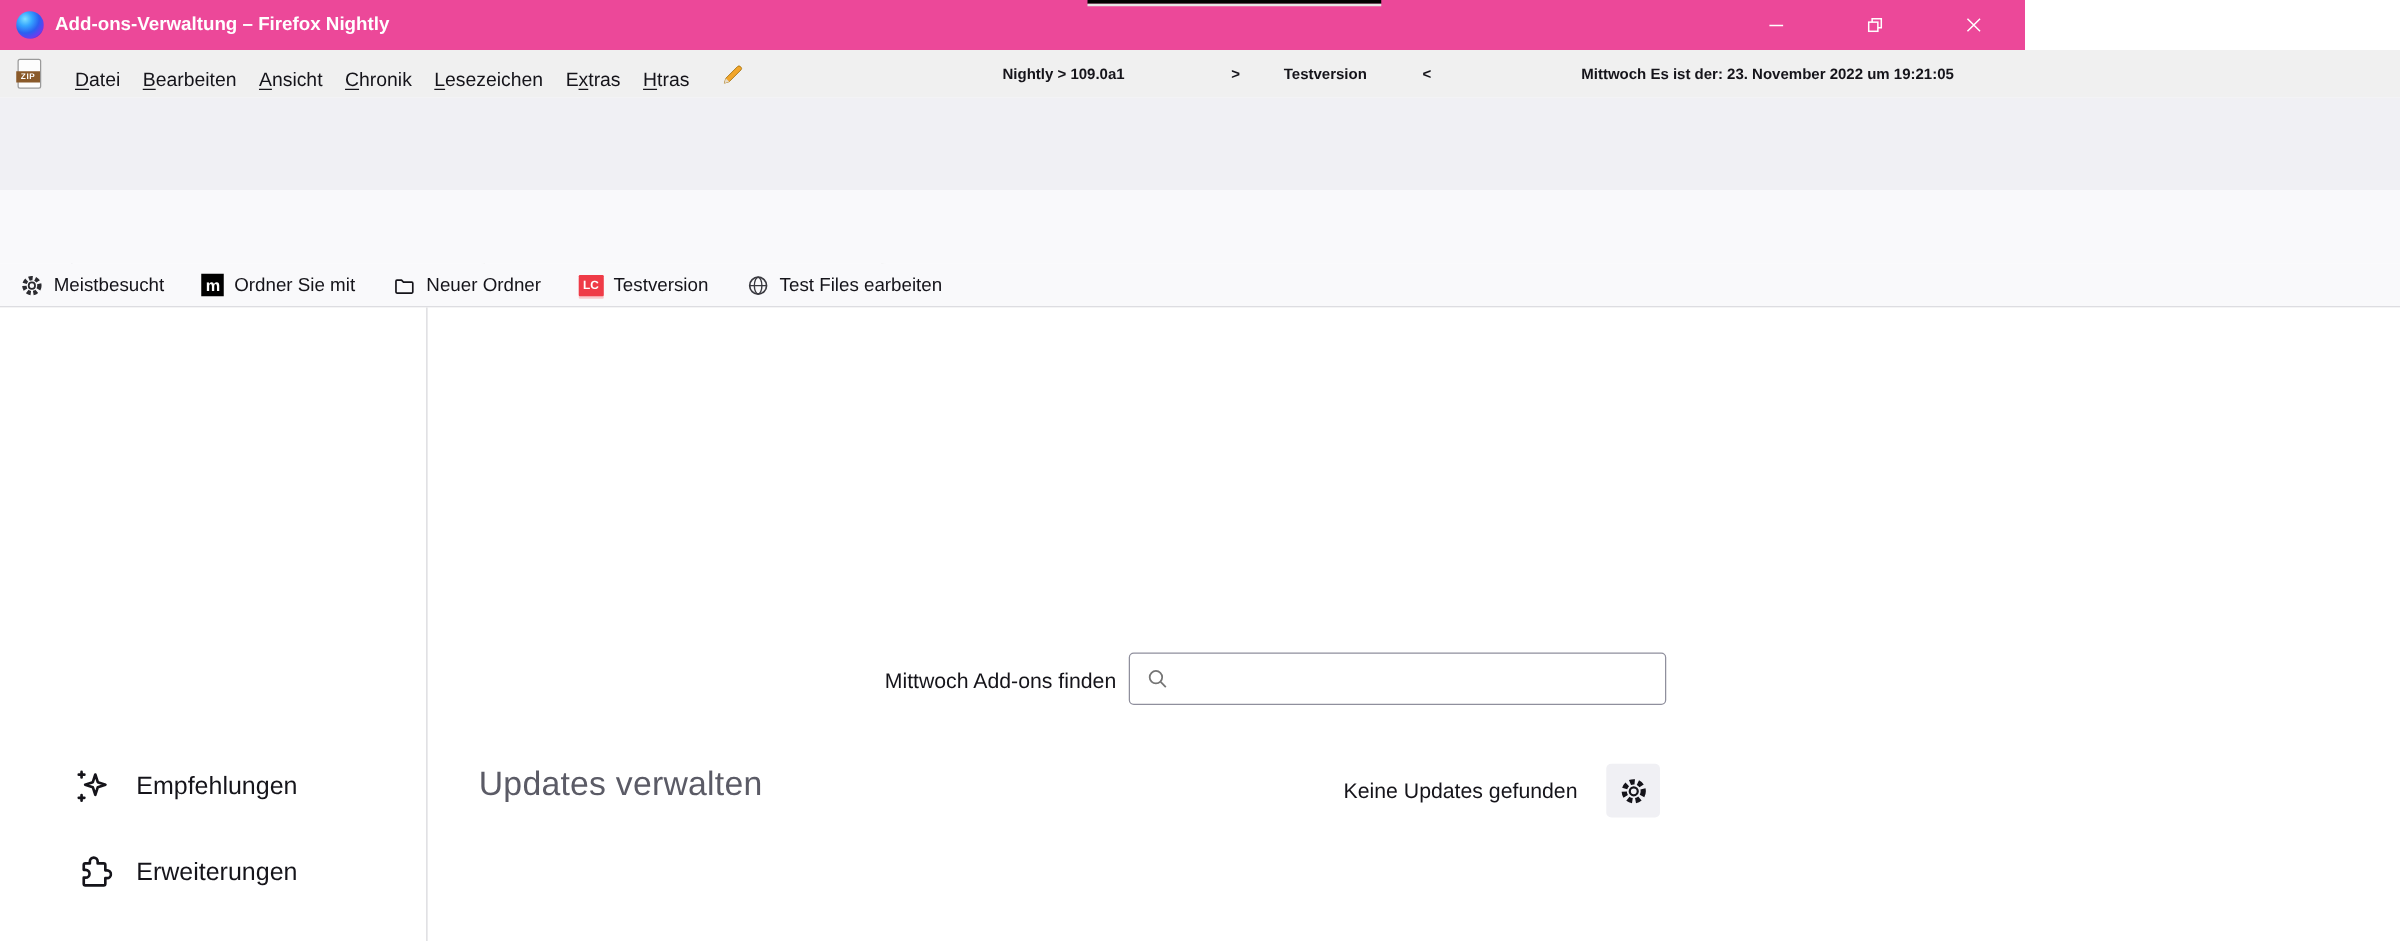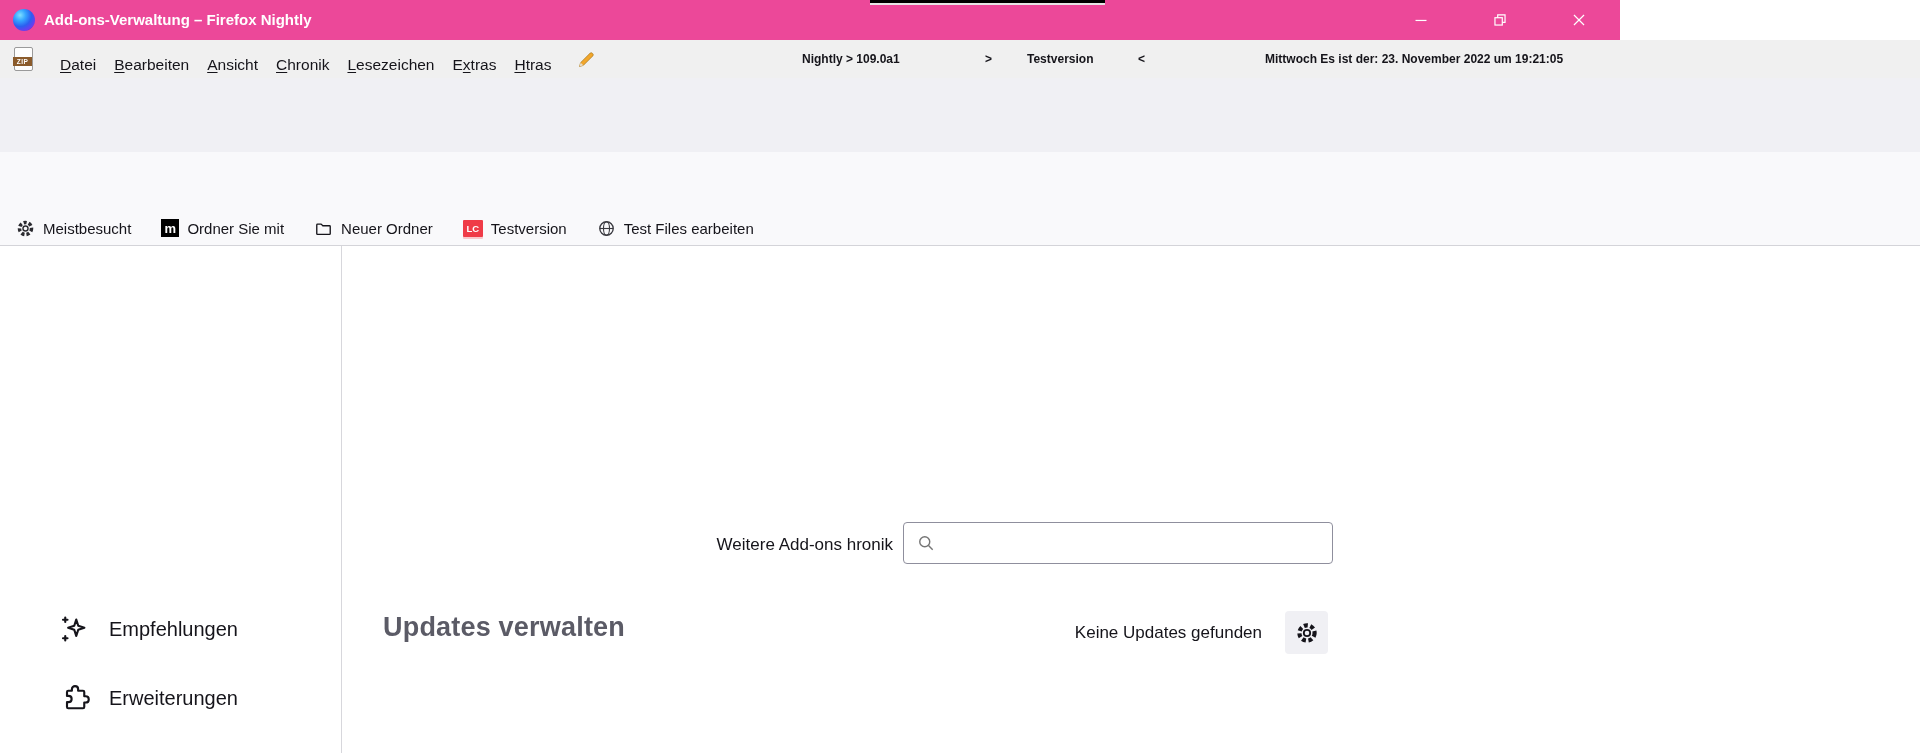--- a/index.html
+++ b/index.html
@@ -82,21 +82,21 @@
   .content { position:absolute; left:0; top:246px; width:1920px; height:507px; background:#fff; }
   .side-divider { position:absolute; left:341px; top:0; width:1px; height:507px; background:#d7d7dc; }
   .side-item { position:absolute; left:44px; width:282px; height:58px; display:flex; align-items:center;
     padding-left:16px; gap:19px; border-radius:4px; font-size:20px; color:#15141a; }
   .side-item svg { flex:none; }
   .find-label { position:absolute; right:1027px; top:289px; font-size:17px; white-space:nowrap; }
   .find-box { position:absolute; left:903px; top:276px; width:430px; height:42px; border:1px solid #8f8f9d;
     border-radius:4px; background:#fff; display:flex; align-items:center; padding:0 12px; }
   .find-box input { flex:1; border:0; outline:none; font:17px "Liberation Sans",sans-serif; color:#15141a; background:transparent; }
   .find-box input::placeholder { color:#777; opacity:1; }
-  .page-heading { position:absolute; left:383px; top:366px; font-size:27px; font-weight:700; color:#5b5b66; letter-spacing:.2px; }
+  .page-heading { position:absolute; left:383px; top:366px; font-size:27px; font-weight:400; color:#5b5b66; letter-spacing:.2px; }
   .status-text { position:absolute; right:658px; top:377px; font-size:17px; white-space:nowrap; }
   .gear-btn { position:absolute; left:1285px; top:365px; width:43px; height:43px; background:#f0f0f4; border-radius:4px;
     display:flex; align-items:center; justify-content:center; }
   .body-line { position:absolute; left:383px; top:456px; font-size:17.5px; }
   .body-line a { color:#0061e0; text-decoration:none; }
 
   svg { display:block; }
 </style>
 </head>
 <body>
@@ -388,21 +388,21 @@
       <span>Erweiterungen</span>
     </div>
     <div class="side-item" style="top:492px">
       <svg width="30" height="30" viewBox="0 0 24 24" fill="currentColor">
         <path d="M4.5 6.9c.9-1.1 1.9.5 2.9-.6.9 1 2-.2 2.8.6.9-1.1 1.9.4 2.9-.5.9.9 2 0 2.9.6.5.4.5 1 .5 1.5v3.2c0 .9-.5 1.4-1.4 1.4H5.4c-.9 0-1.4-.5-1.4-1.4V8.5c0-.7 0-1.1.5-1.6z"></path>
         <rect x="10.2" y="13.6" width="3.6" height="6.4" rx="1.7"></rect>
       </svg>
 
     </div>
 
-    <span class="find-label">Weitere Add-ons hronik</span>
+    <span class="find-label">Mittwoch Add-ons finden</span>
     <div class="find-box">
       <svg width="20" height="20" viewBox="0 0 24 24" fill="none" stroke="#757575" stroke-width="1.7">
         <circle cx="10.5" cy="10.5" r="6"></circle>
           <path d="M15 15l5 5"></path>
       </svg>
     </div>
 
     <h1 class="page-heading">Updates verwalten</h1>
     <span class="status-text">Keine Updates gefunden</span>
     <div class="gear-btn">

